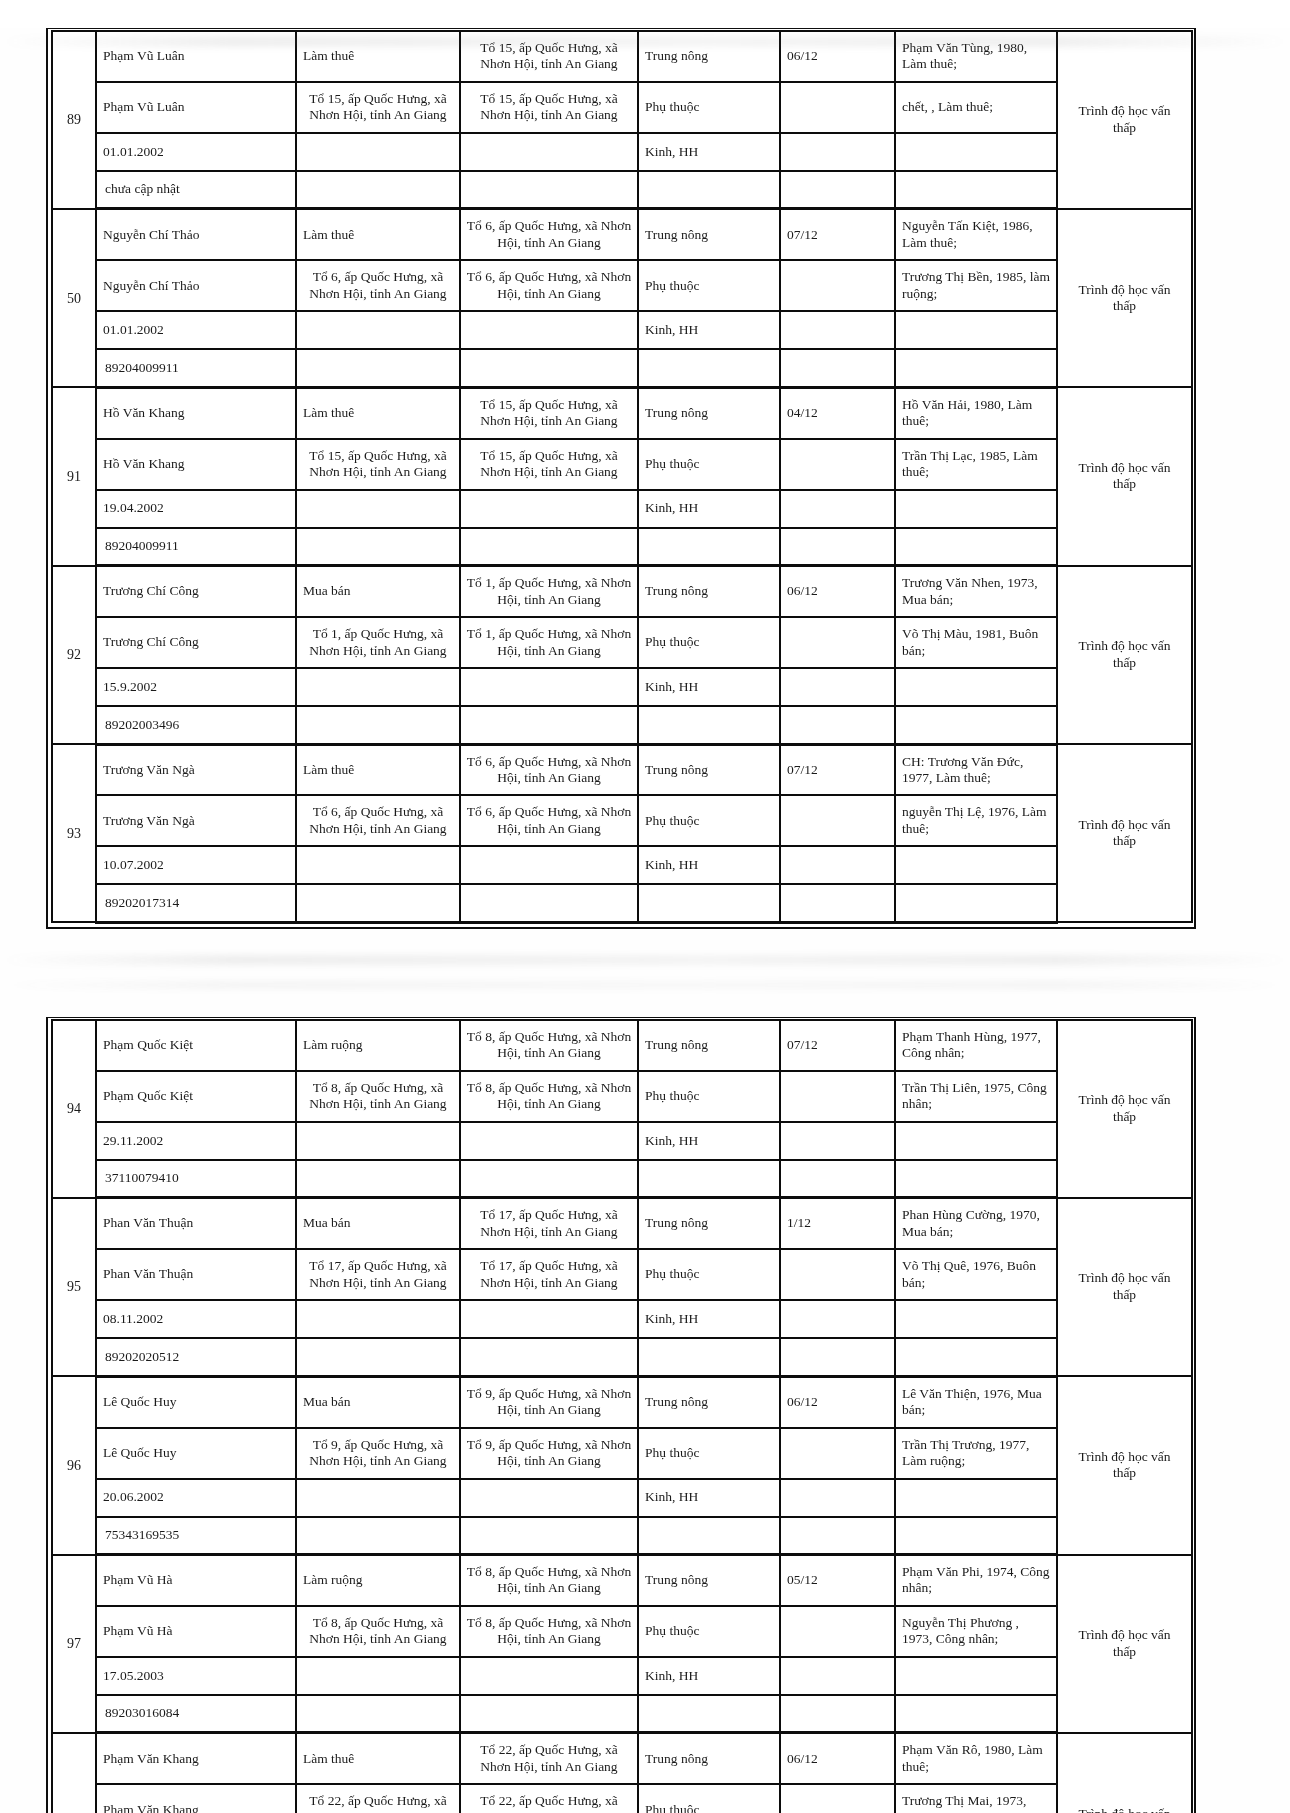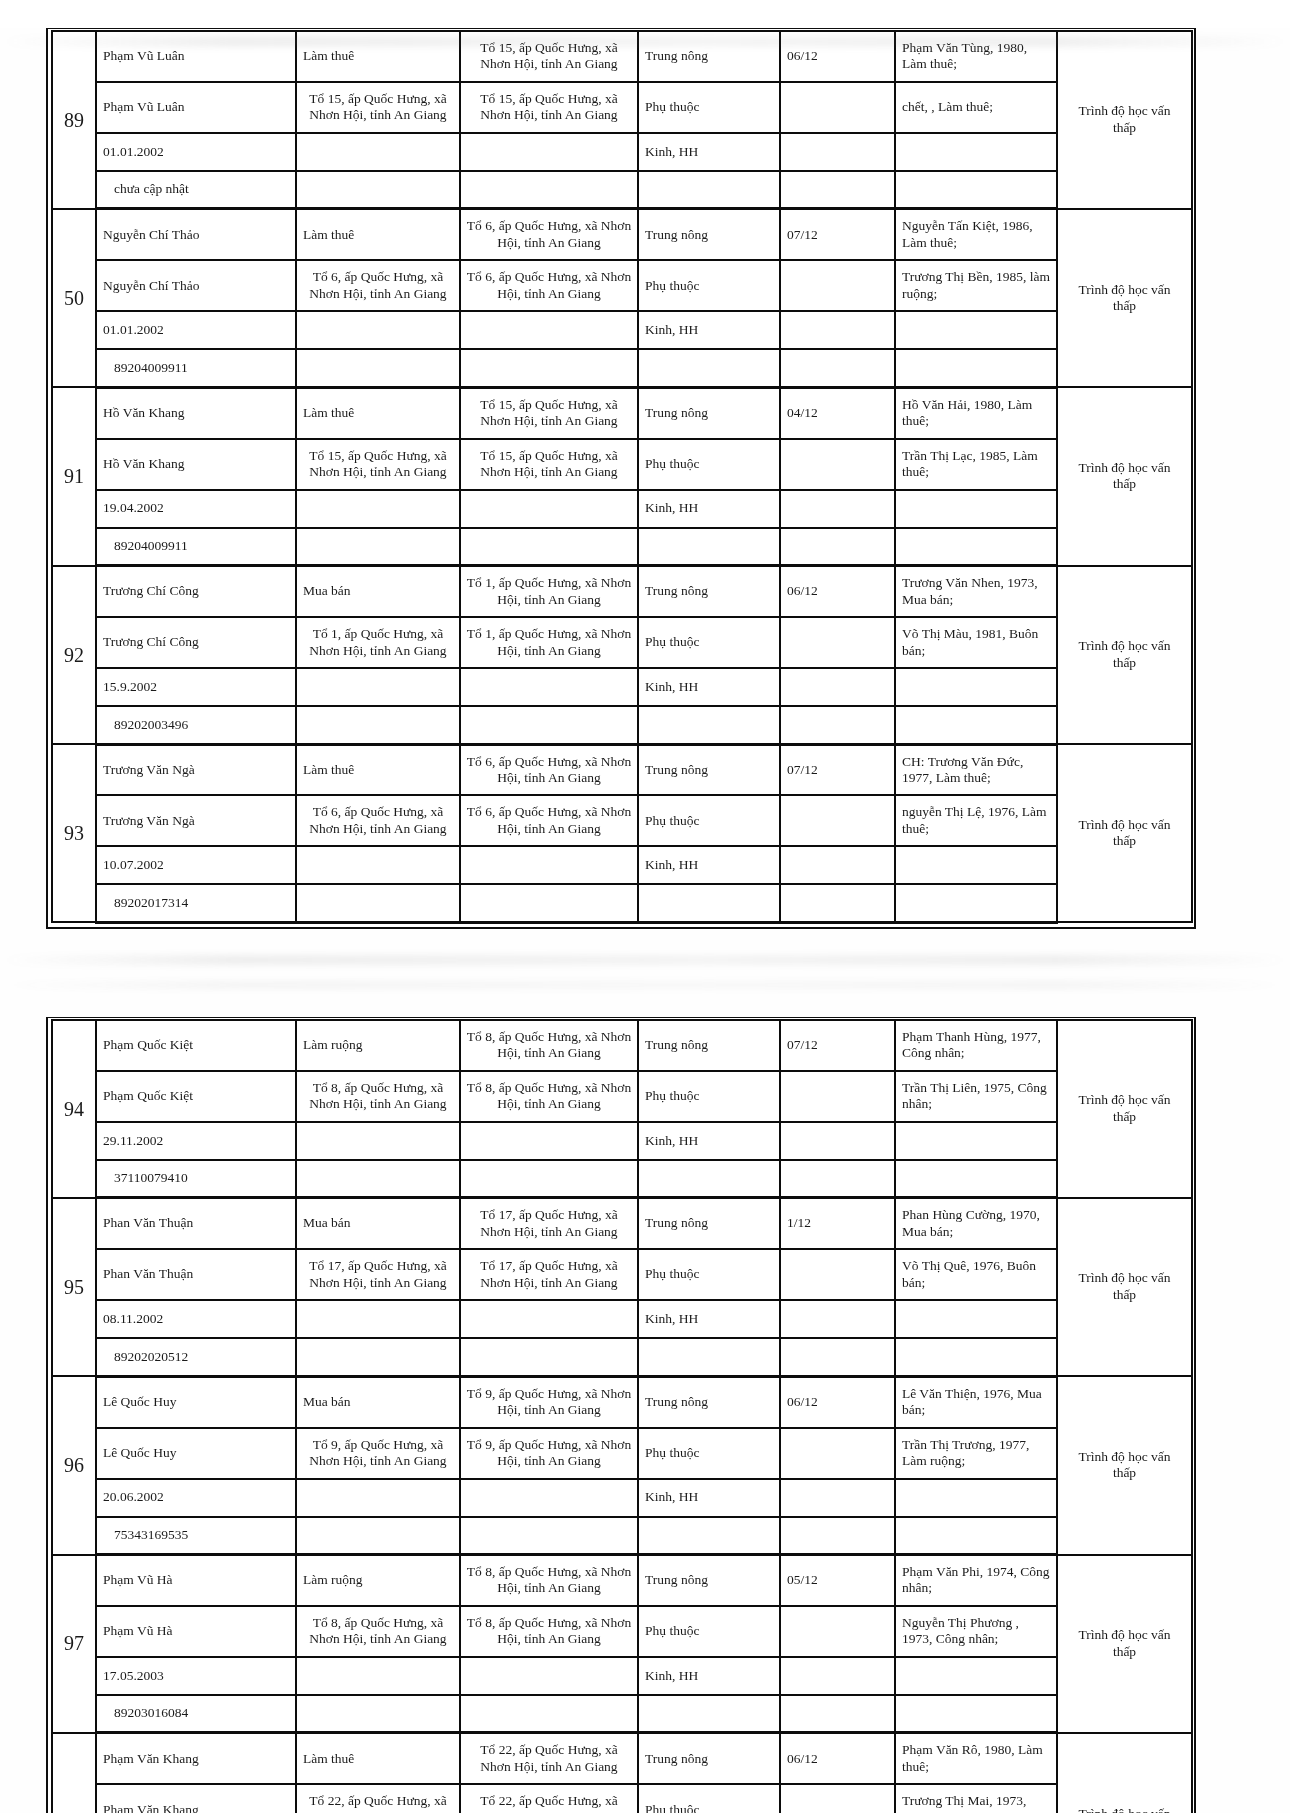--- a/index.html
+++ b/index.html
@@ -46,25 +46,25 @@
 
   col.c-no   { width: 44px; }
   col.c-name { width: 200px; }
   col.c-occ  { width: 164px; }
   col.c-addr { width: 178px; }
   col.c-cls  { width: 142px; }
   col.c-frac { width: 115px; }
   col.c-rel  { width: 162px; }
   col.c-edu  { width: 135px; }
 
-  td.no-cell   { text-align: center; font-size: 20px; }
+  td.no-cell   { text-align: center; font-size: 14px; }
   td.addr-cell { text-align: center; padding: 8px 3px; }
   td.frac-cell { text-align: left; }
   td.edu-cell  { text-align: center; padding: 18px 8px; }
-  td.id-cell   { padding-left: 17px; }
+  td.id-cell   { padding-left: 8px; }
 </style>
 </head>
 <body>
 
 <div class="page">
   <div class="scan-band band-top"></div>
 
   <div class="table-wrap wrap-1">
     <table>
       <colgroup>

